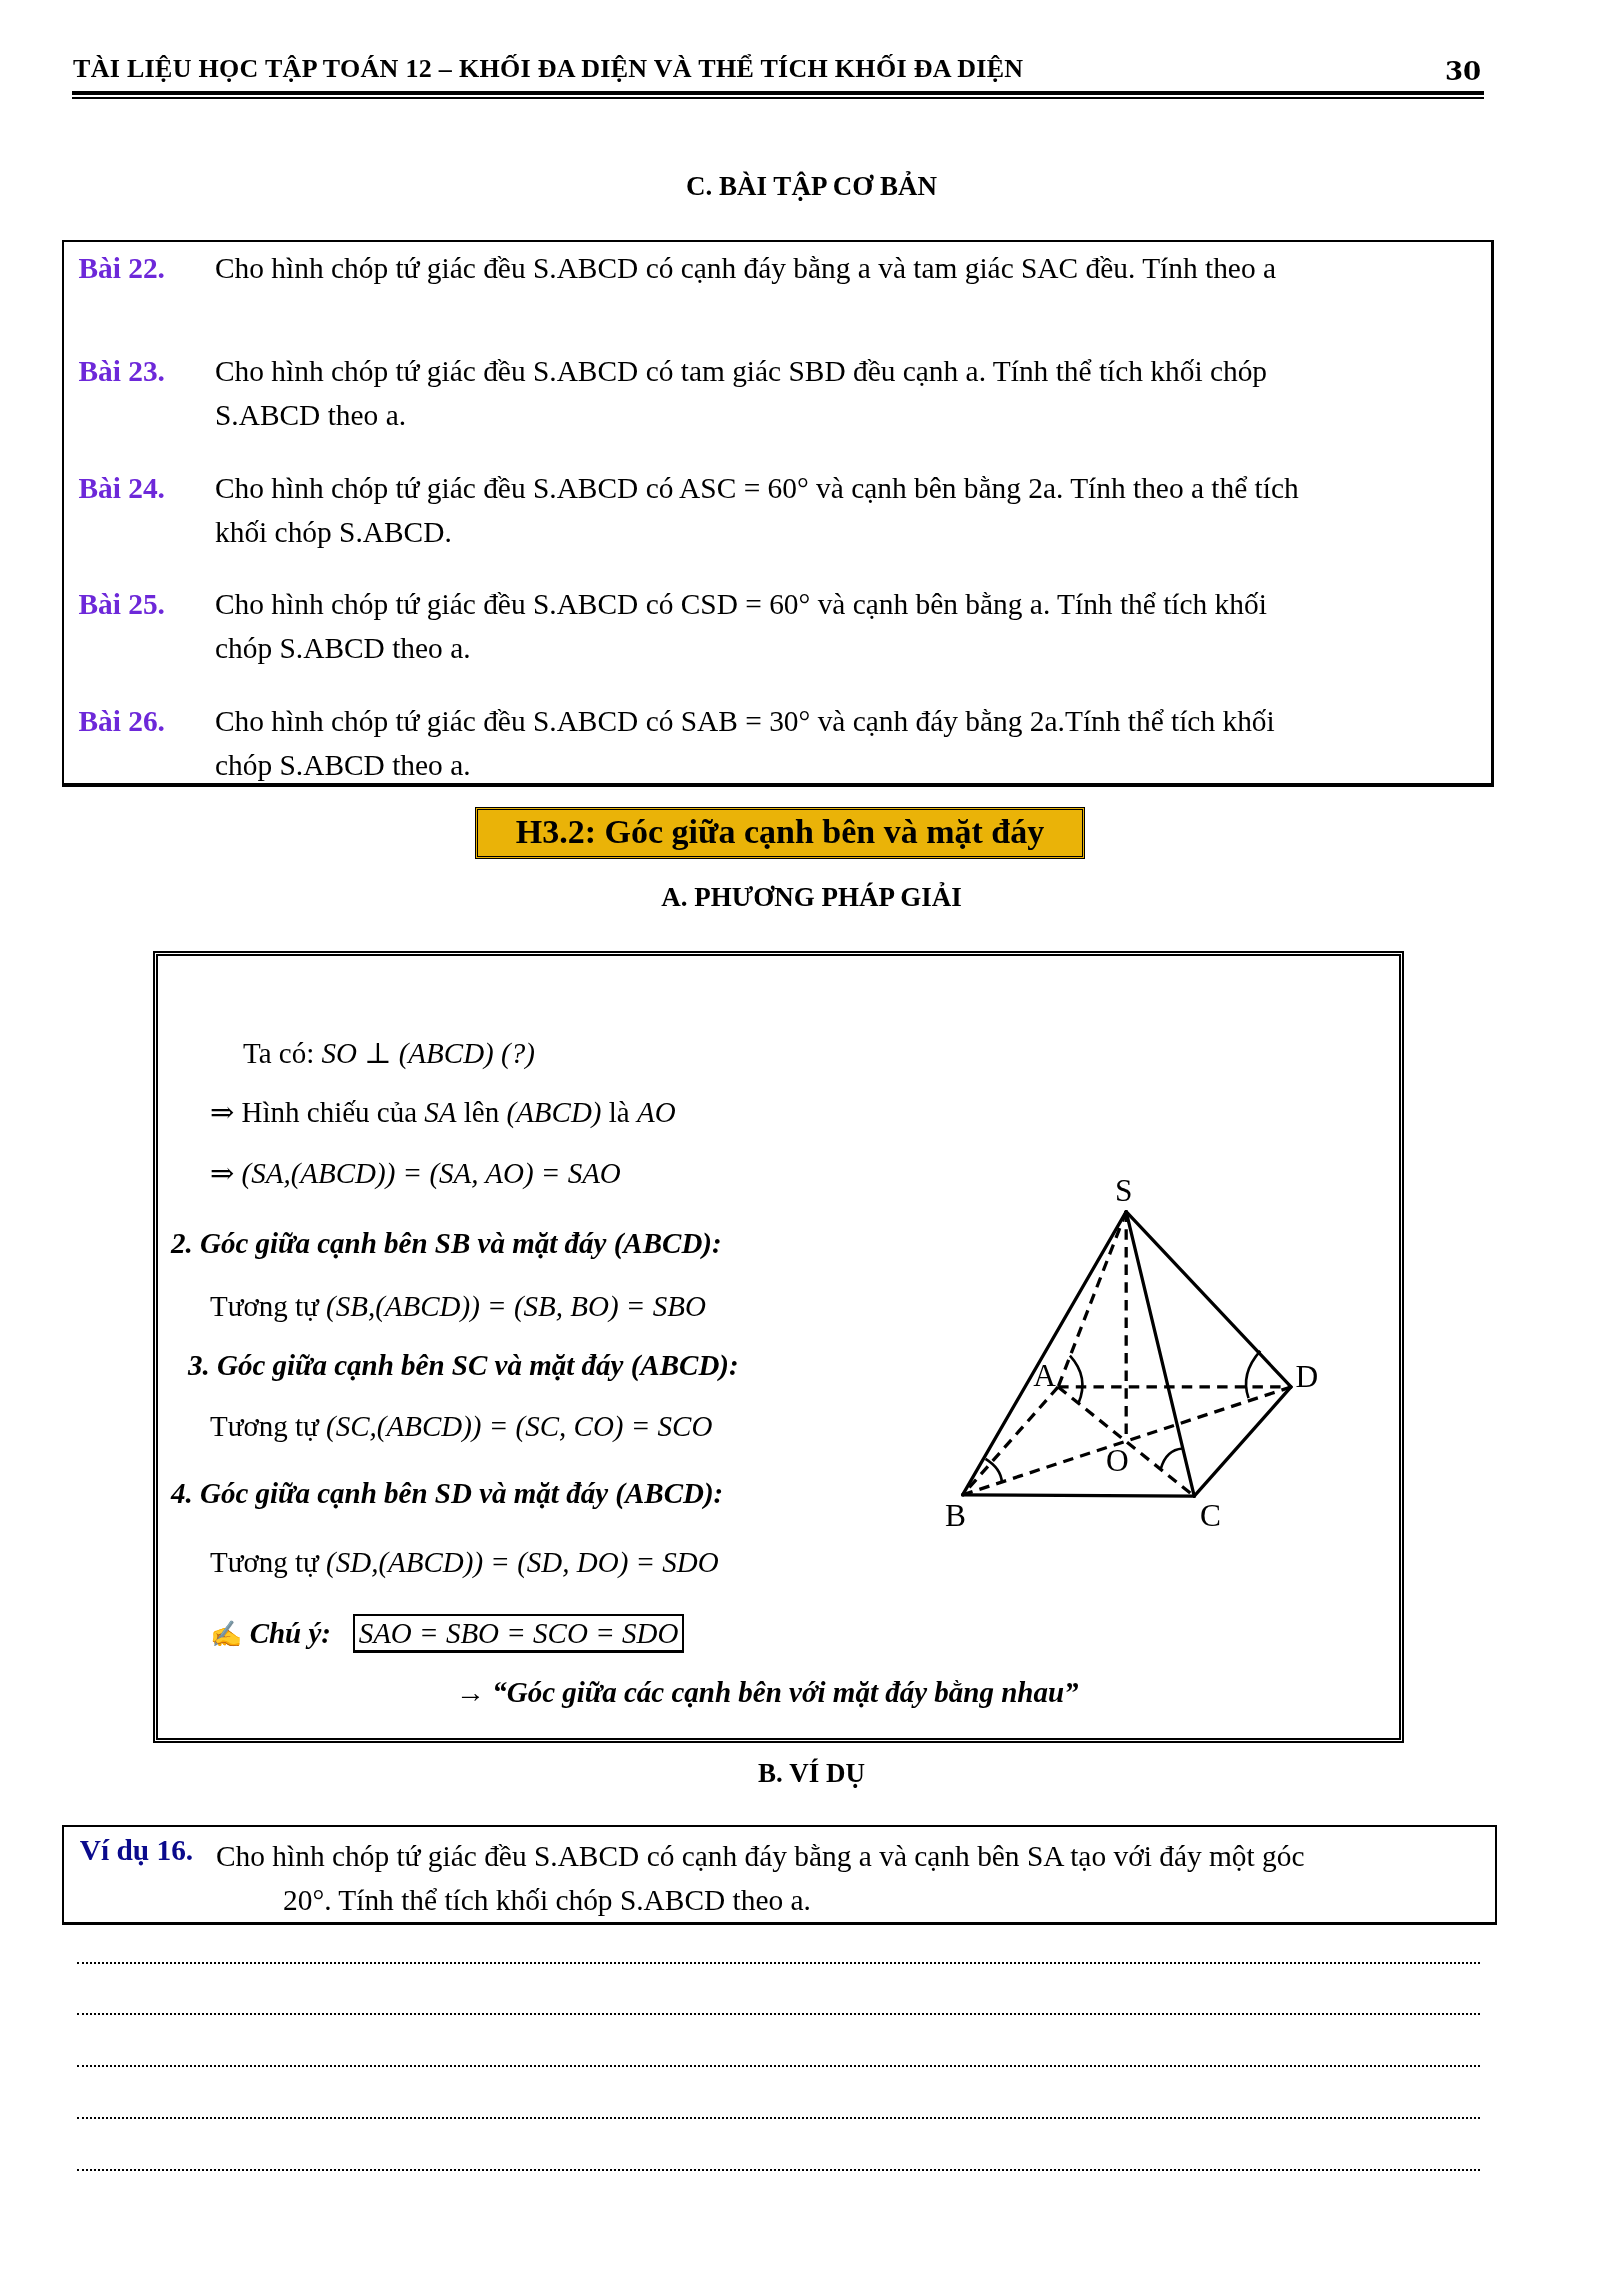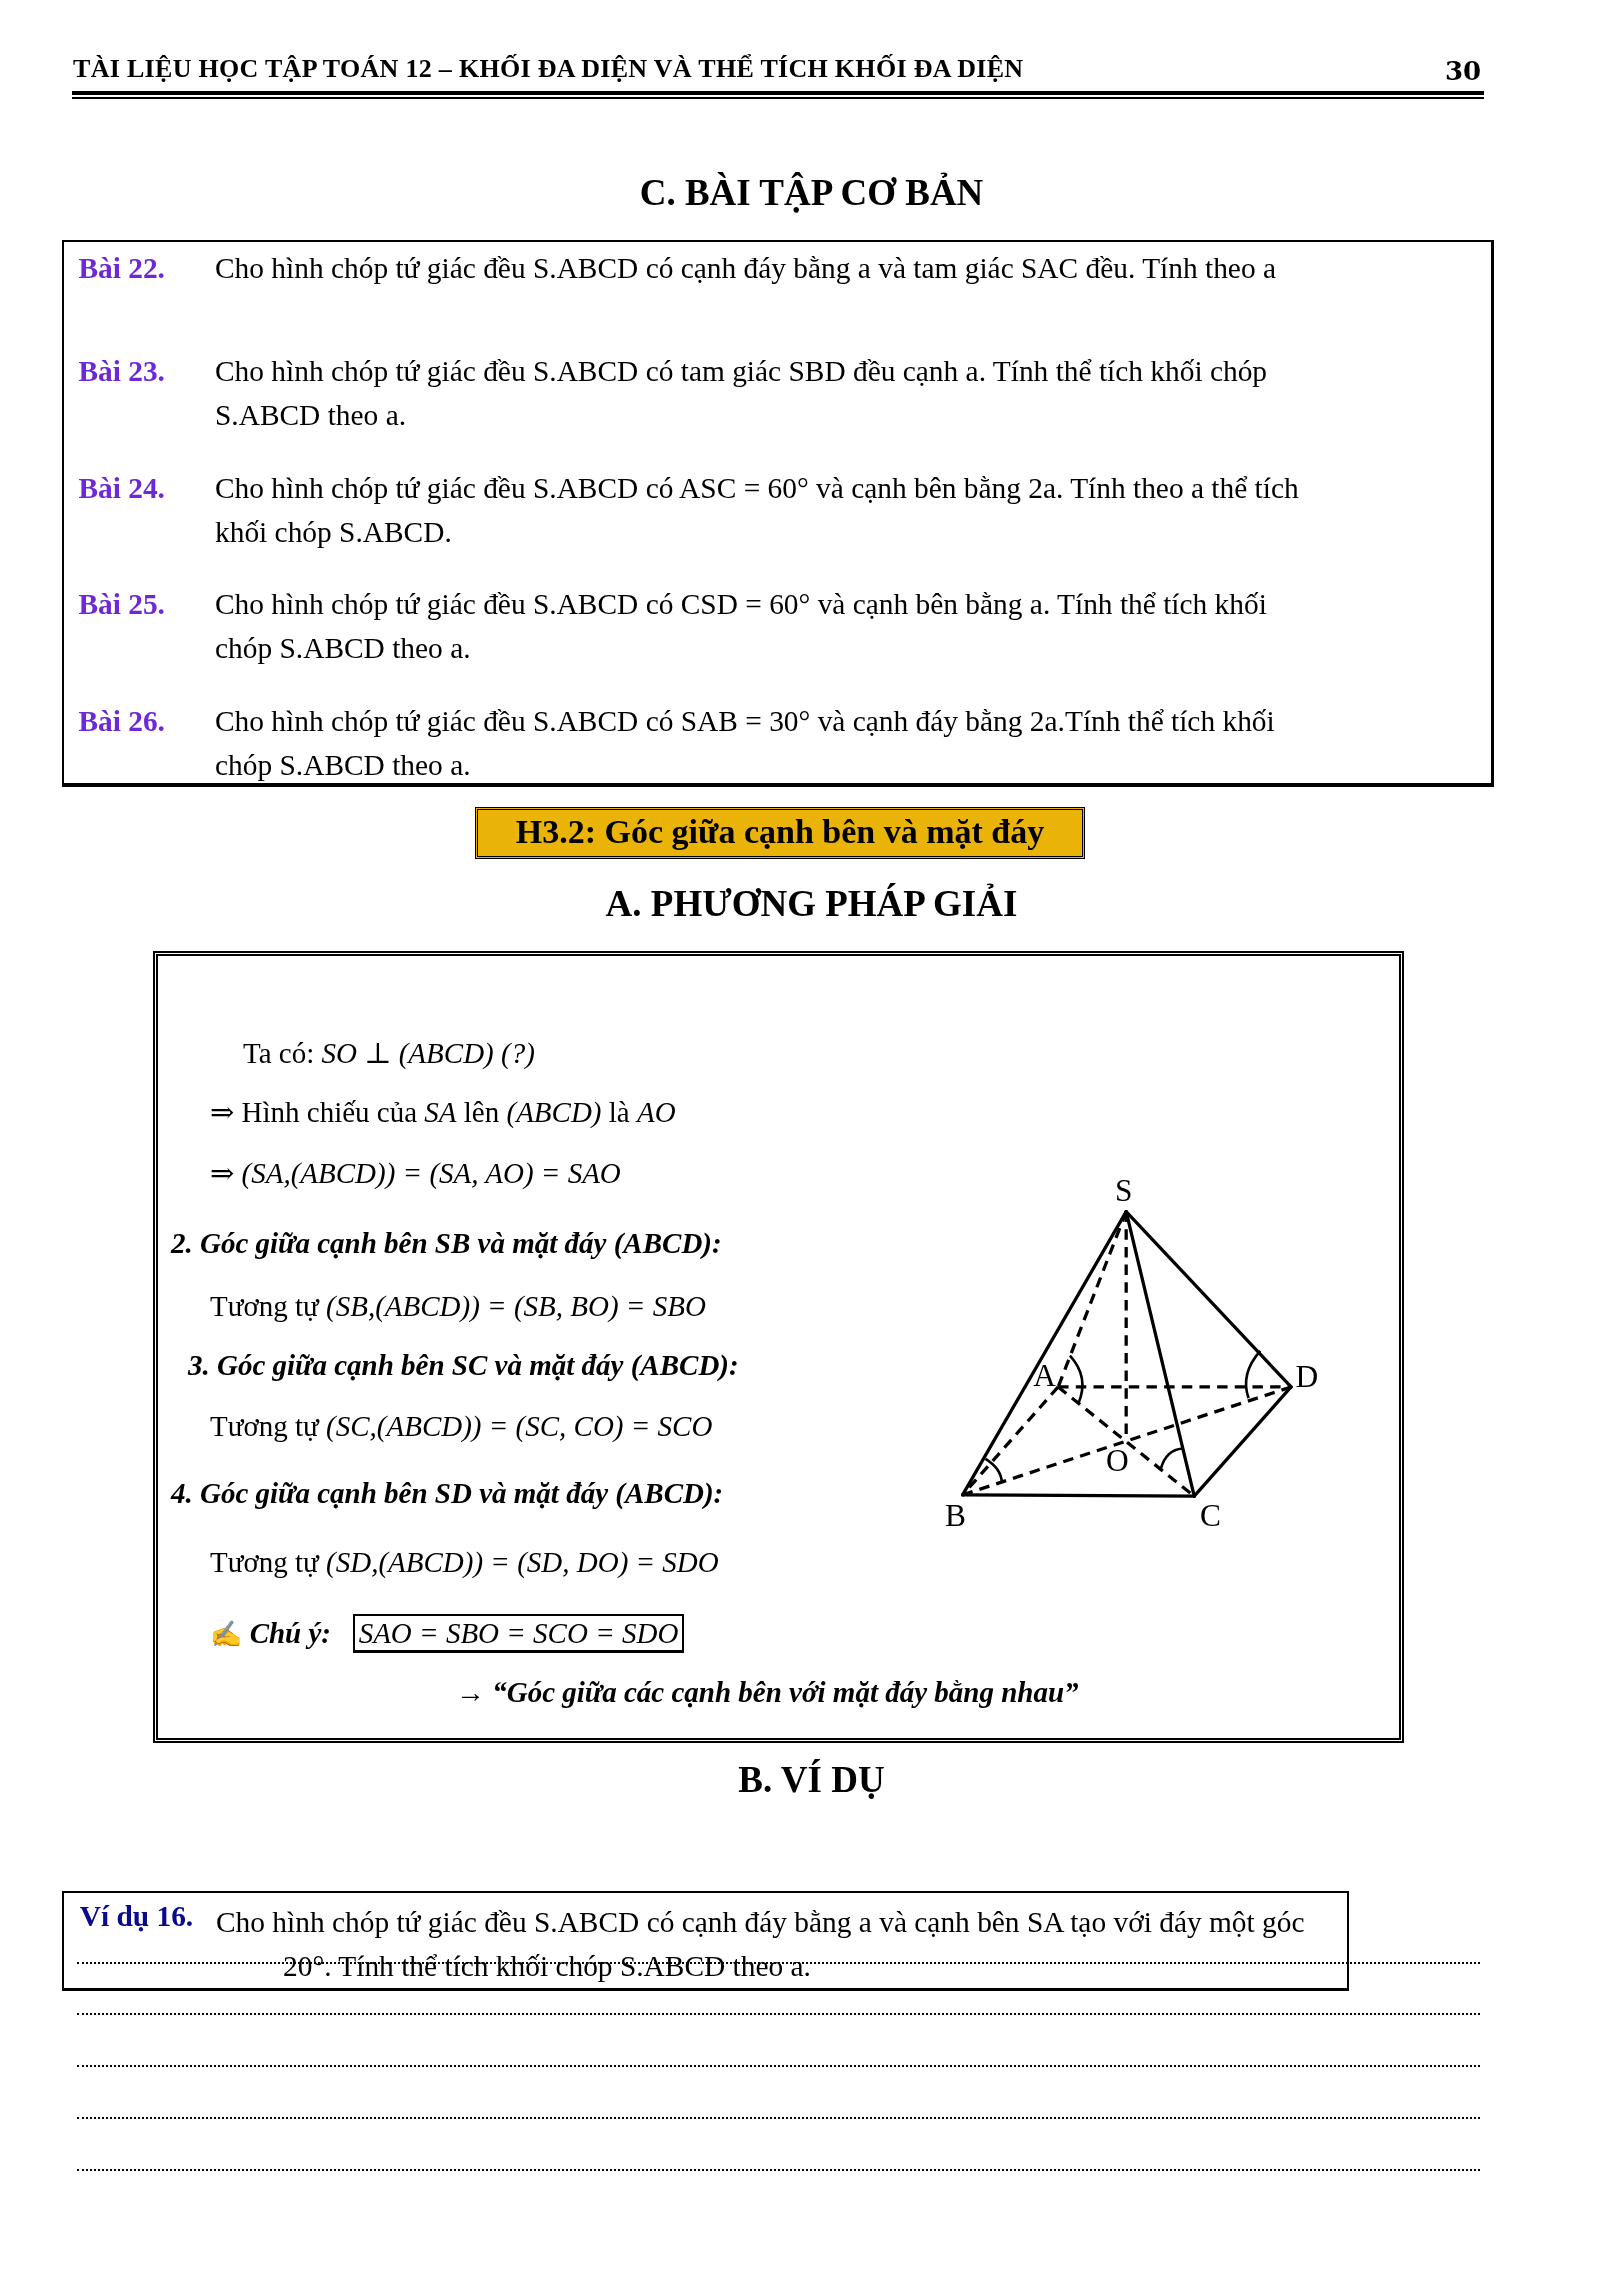--- a/index.html
+++ b/index.html
@@ -3,33 +3,33 @@
 <meta charset="utf-8">
 <style>
   html, body { margin: 0; padding: 0; background: #ffffff; }
   body { width: 1623px; height: 2295px; position: relative; overflow: hidden;
          font-family: "Liberation Serif", "DejaVu Serif", serif; color: #000; }
   .abs { position: absolute; }
   .header-title { left: 73px; top: 54px; font-size: 26px; font-weight: bold; letter-spacing: 0.3px; white-space: nowrap; }
   .page-num { left: 1445px; top: 56px; font-size: 26px; font-weight: bold; font-family: "DejaVu Serif", serif; }
   .rule-thick { left: 72px; top: 91px; width: 1412px; height: 3.9px; background: #000; }
   .rule-thin  { left: 72px; top: 97px; width: 1412px; height: 2px; background: #000; }
-  .section-heading { width: 1623px; left: 0; text-align: center; font-size: 37px; font-weight: bold; white-space: nowrap; }
+  .section-heading { width: 1623px; left: 0; text-align: center; font-size: 27px; font-weight: bold; white-space: nowrap; }
   .box1 { left: 62px; top: 240px; width: 1432px; height: 547px; border: 2px solid #000; border-right-width: 3.3px; border-bottom-width: 4.6px; box-sizing: border-box; }
   .problem { position: absolute; left: 0; width: 100%; font-size: 29.4px; line-height: 44px; }
   .problem .label { position: absolute; left: 14.4px; top: 0; color: #6d28d9; font-weight: bold; white-space: nowrap; }
   .problem .text { position: absolute; left: 151px; right: 15.7px; top: 0; text-align: justify; }
   .problem .text .l2 { display: block; }
   i.m { font-style: italic; }
   .h32 { left: 475px; top: 807px; width: 610px; height: 52px; background: #eab308; border: 3.9px double #000; box-sizing: border-box; text-align: center; font-size: 34px; font-weight: bold; line-height: 43px; white-space: nowrap; }
   .method { left: 153px; top: 951px; width: 1251px; height: 792px; border: 5.9px double #000; box-sizing: border-box; }
   .mline { position: absolute; font-size: 29px; white-space: nowrap; }
   .mhead { font-weight: bold; font-style: italic; }
   .boxed { border: 2px solid #000; border-bottom-width: 3.9px; padding: 1.3px 3.9px; font-style: italic; }
-  .example-box { left: 62px; top: 1891px; width: 1287px; height: 100px; border: 2px solid #000; border-right-width: 2.6px; border-bottom-width: 3.3px; box-sizing: border-box; }
+  .example-box { left: 62px; top: 1825px; width: 1435px; height: 100px; border: 2px solid #000; border-right-width: 2.6px; border-bottom-width: 3.3px; box-sizing: border-box; }
   .ex-label { position: absolute; left: 15.7px; top: 6.5px; color: #0a0a8c; font-weight: bold; font-size: 29.4px; white-space: nowrap; }
   .ex-text { position: absolute; left: 151px; right: 15.7px; top: 6.5px; font-size: 29.4px; line-height: 44px; text-align: justify; }
   .dotline { position: absolute; left: 77px; width: 1403px; height: 0; border-top: 2.6px dotted #000; }
 </style>
 </head>
 <body>
 
 <div class="abs header-title">TÀI LIỆU HỌC TẬP TOÁN 12 – KHỐI ĐA DIỆN VÀ THỂ TÍCH KHỐI ĐA DIỆN</div>
 <div class="abs page-num">30</div>
 <div class="abs rule-thick"></div>

